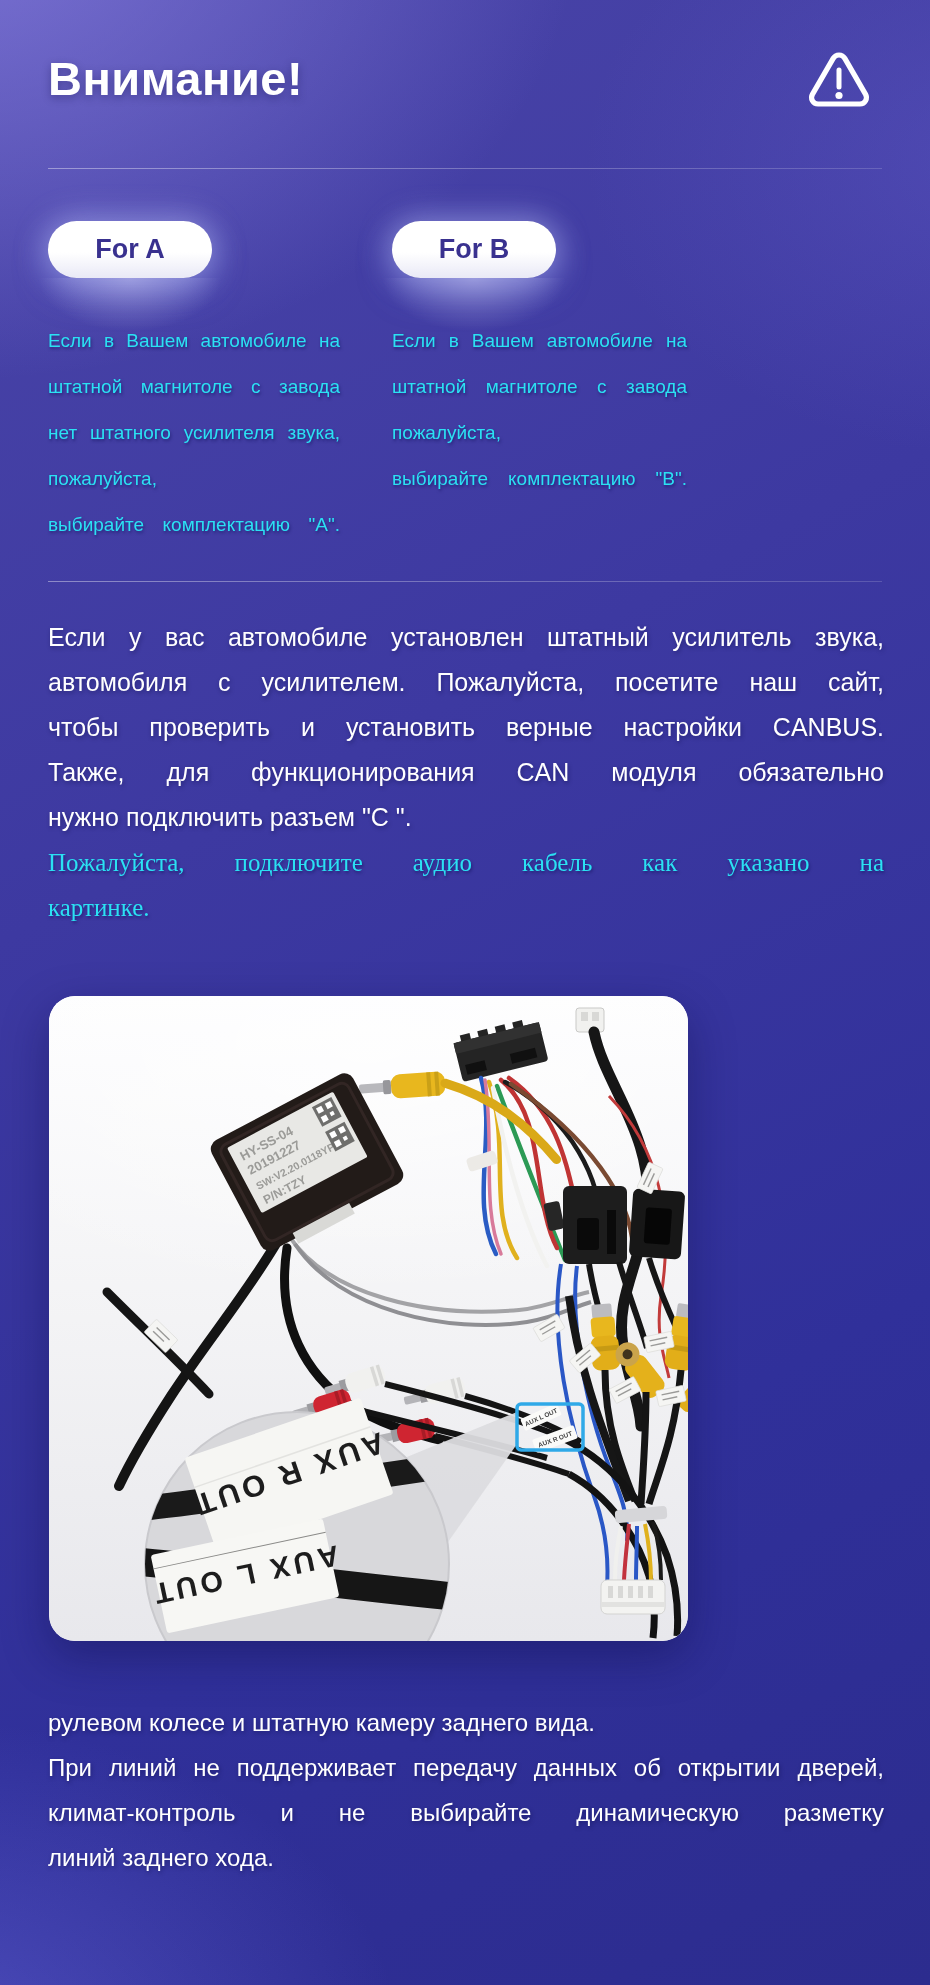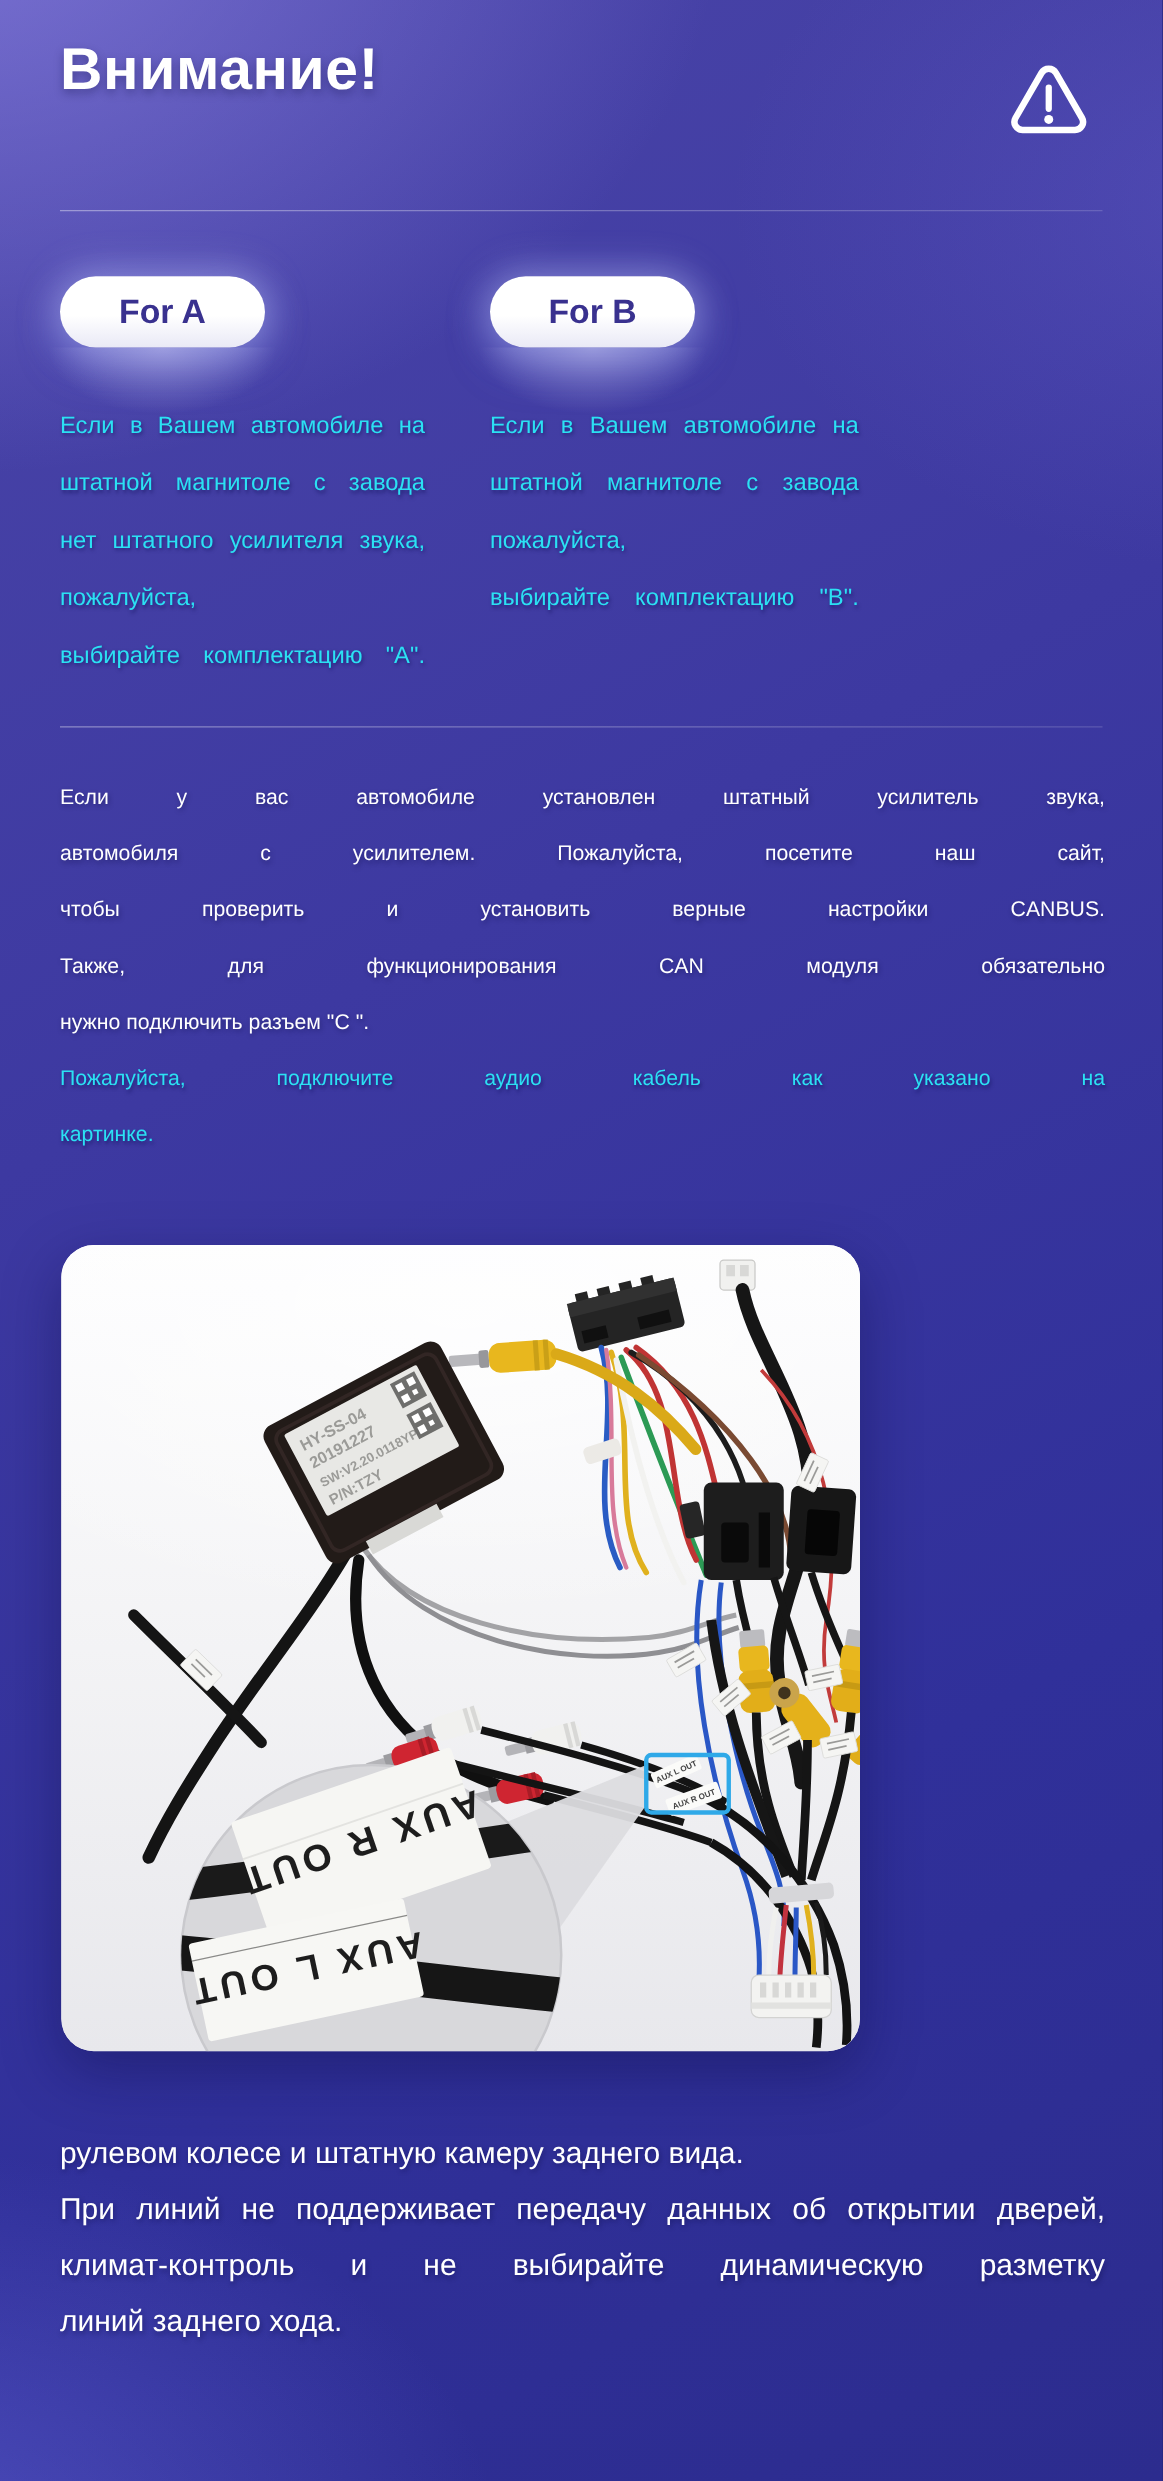--- a/index.html
+++ b/index.html
@@ -5,42 +5,42 @@
   html,body{margin:0;padding:0;background:#26267e;}
   .page{
     position:relative;width:930px;height:1985px;overflow:hidden;
     font-family:"Liberation Sans",sans-serif;
     background:
       radial-gradient(1100px 820px at -4% -4%, rgba(152,142,238,.62), rgba(152,142,238,0) 56%),
       radial-gradient(820px 560px at -8% 103%, rgba(112,112,232,.45), rgba(112,112,232,0) 58%),
       radial-gradient(700px 500px at 108% 8%, rgba(120,112,225,.25), rgba(120,112,225,0) 60%),
       linear-gradient(152deg,#4a45a8 0%,#3d39a1 38%,#30309a 72%,#2c2c8e 100%);
   }
-  .title{position:absolute;left:48px;top:27px;font-size:47px;font-weight:bold;color:#ffffff;
+  .title{position:absolute;left:48px;top:51px;font-size:47px;font-weight:bold;color:#ffffff;
     letter-spacing:.5px;text-shadow:0 3px 8px rgba(15,15,70,.35);}
   .warn-icon{position:absolute;left:806px;top:48px;width:66px;height:64px;}
   .hr{position:absolute;left:48px;width:834px;height:1px;
     background:linear-gradient(90deg,rgba(255,255,255,.40),rgba(255,255,255,.16));}
   .hr1{top:168px;} .hr2{top:581px;}
   .pill{position:absolute;top:221px;width:164px;height:57px;border-radius:29px;
     background:linear-gradient(180deg,#ffffff 55%,#e9e9f6 100%);
     display:flex;align-items:center;justify-content:center;
     font-size:27px;font-weight:bold;color:#39318F;
     box-shadow:0 0 28px 6px rgba(200,205,255,.40),0 14px 36px rgba(110,120,225,.35);}
   .pill::after{content:"";position:absolute;top:100%;left:-24px;right:-24px;height:74px;
     background:radial-gradient(60% 100% at 50% 0%, rgba(225,225,255,.38), rgba(225,225,255,0) 72%);}
   .pill-a{left:48px;} .pill-b{left:392px;}
   .col{position:absolute;top:318px;font-size:19px;color:#2BE1F3;
     text-shadow:1px 2px 3px rgba(12,12,80,.5);}
   .col-a{left:48px;width:292px;} .col-b{left:392px;width:295px;}
   .col .ln{height:46px;line-height:46px;}
-  .note{position:absolute;left:48px;top:615px;width:836px;font-size:17px;color:#ffffff;
+  .note{position:absolute;left:48px;top:615px;width:836px;font-size:25px;color:#ffffff;
     text-shadow:1px 2px 4px rgba(10,10,60,.40);}
   .note .ln{height:45px;line-height:45px;}
-  .cy{color:#2BE1F3;text-shadow:1px 2px 3px rgba(12,12,80,.5);}
+  .cy{color:#2BE1F3;text-shadow:1px 2px 3px rgba(12,12,80,.5);font-family:Liberation Serif, serif;}
   .jl{text-align:justify;text-align-last:justify;}
   .ll{text-align:left;}
   .photo-card{position:absolute;left:49px;top:996px;width:639px;height:645px;border-radius:26px;
     background:#f3f3f5;box-shadow:0 16px 46px rgba(12,12,70,.40);overflow:hidden;}
   .photo-card svg{display:block;}
   .footer{position:absolute;left:48px;top:1700px;width:836px;font-size:24px;color:#ffffff;
     text-shadow:1px 2px 4px rgba(10,10,60,.40);}
   .footer .ln{height:45px;line-height:45px;}
   svg text{font-family:"Liberation Sans",sans-serif;}
 </style>

